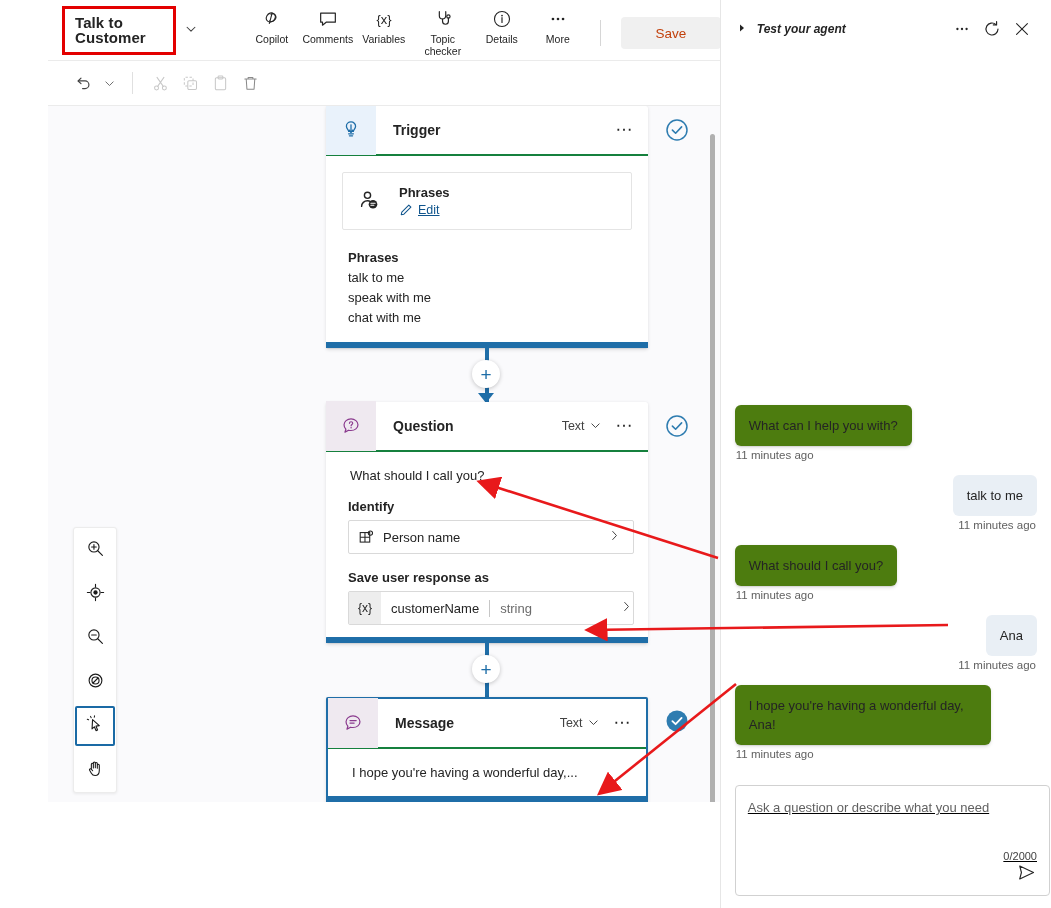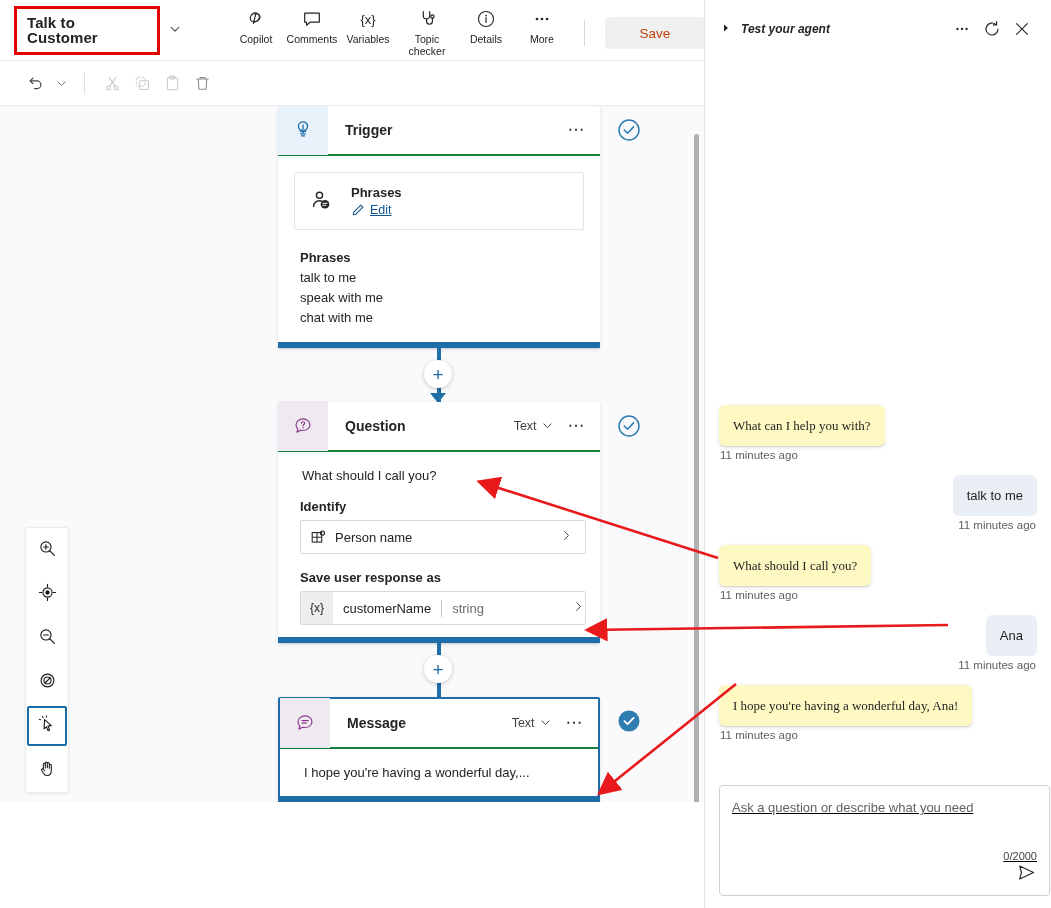--- a/index.html
+++ b/index.html
@@ -6,21 +6,21 @@
   html, body {
     width: 1051px; height: 908px;
     font-family: "Liberation Sans", sans-serif;
     background: #ffffff;
     overflow: hidden;
   }
   #app { position: relative; width: 1051px; height: 908px; display: flex; }
 
   
   #left { position: relative; width: 705px; height: 802px; background: #ffffff;
-          display: flex; flex-direction: column; }
+          display: flex; flex-direction: column; margin-left: 48px; }
 
   
   .cmdbar { height: 60px; flex: 0 0 60px; display: flex; align-items: center;
             background: #fff; position: relative; }
   .topic-title-wrap { display: flex; align-items: center; margin-left: 14px; }
   .topic-title { font-size: 15px; font-weight: bold; color: #242424;
                  border: 3px solid #e30000; padding: 6px 10px 7px 10px;
                  line-height: 1; letter-spacing: .1px; }
   .chev-title { margin-left: 8px; color: #424242; font-size: 12px; }
 
@@ -128,21 +128,21 @@
   .tp-caret { color: #242424; font-size: 9px; margin-right: 10px; }
   .tp-title { font-size: 12px; font-weight: bold; color: #242424; flex: 1 1 auto; font-style: italic; }
   .tp-ico { width: 30px; height: 30px; display: flex; align-items: center; justify-content: center;
             color: #242424; cursor: pointer; }
   .tp-body { flex: 1 1 auto; position: relative; padding: 0 14px; overflow: hidden; }
 
   .chat-scroll { position: absolute; left: 14px; right: 14px; top: 0; bottom: 0; }
   .msgrow { margin-bottom: 4px; }
   .bub { display: inline-block; max-width: 226px; padding: 11px 14px; font-size: 13px;
          color: #242424; line-height: 19px; border-radius: 6px; }
-  .bub.bot { background: #fef9c3; box-shadow: 0 1.6px 3.6px rgba(0,0,0,.11), 0 .3px .9px rgba(0,0,0,.08); font-family: Liberation Serif, serif; }
+  .bub.bot { background: #4d7c0f; box-shadow: 0 1.6px 3.6px rgba(0,0,0,.11), 0 .3px .9px rgba(0,0,0,.08); }
   .bub.user { background: #e9eff5; }
   .rowR { text-align: right; }
   .ts { font-size: 11.5px; color: #616161; margin: 3px 1px 14px 1px; }
   .ts.r { text-align: right; }
 
   .composer { border: 1px solid #d1d1d1; border-radius: 4px; padding: 12px 12px 8px 12px; }
   .composer .ph { font-size: 13px; color: #616161; line-height: 20px; min-height: 40px; }
   .composer .btm { display: flex; align-items: flex-end; margin-top: 12px; flex-direction: column; }
   .composer .cnt { font-size: 11px; color: #424242; flex: 1 1 auto; }
   .composer .send { color: #242424; cursor: pointer; }

